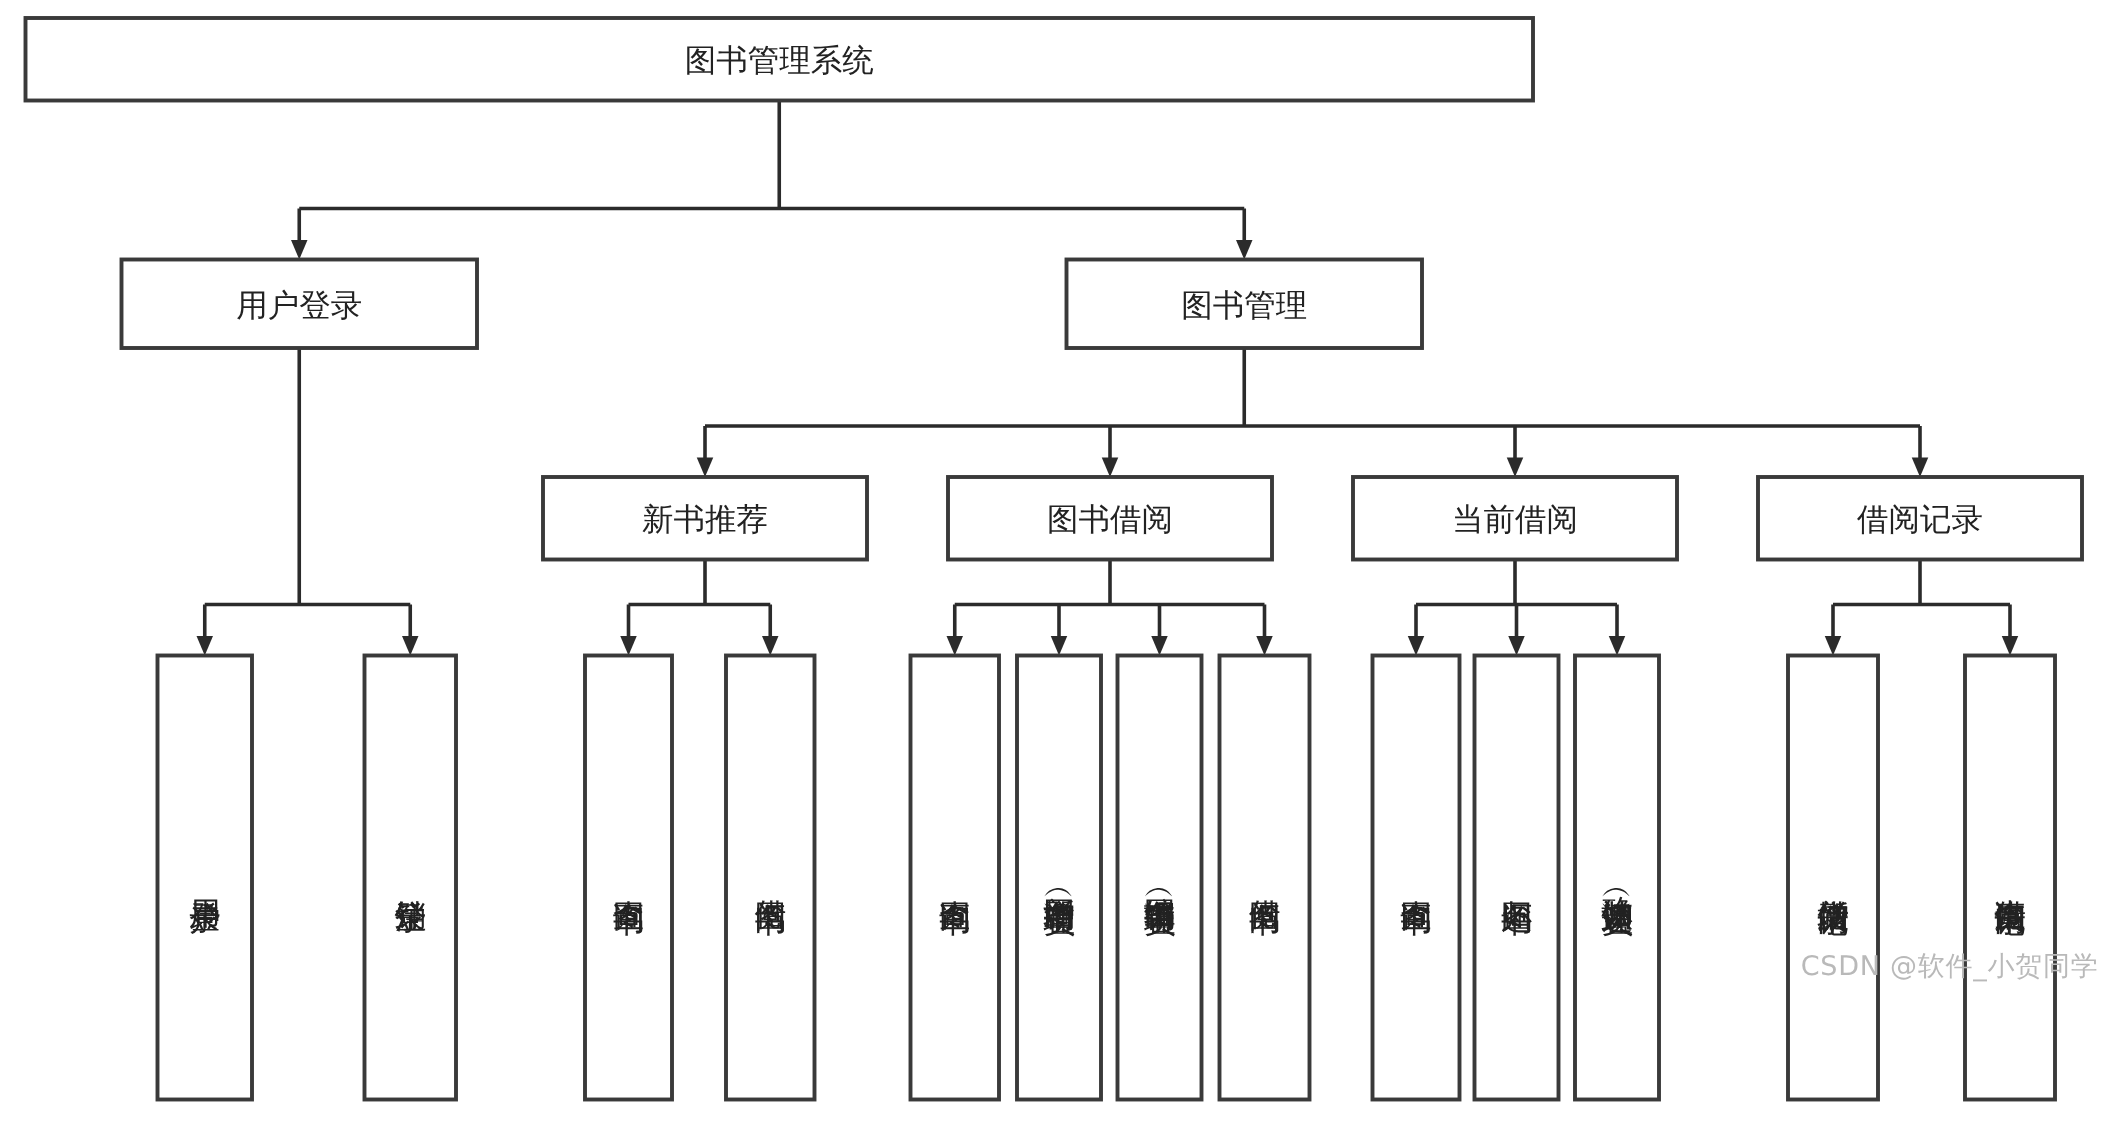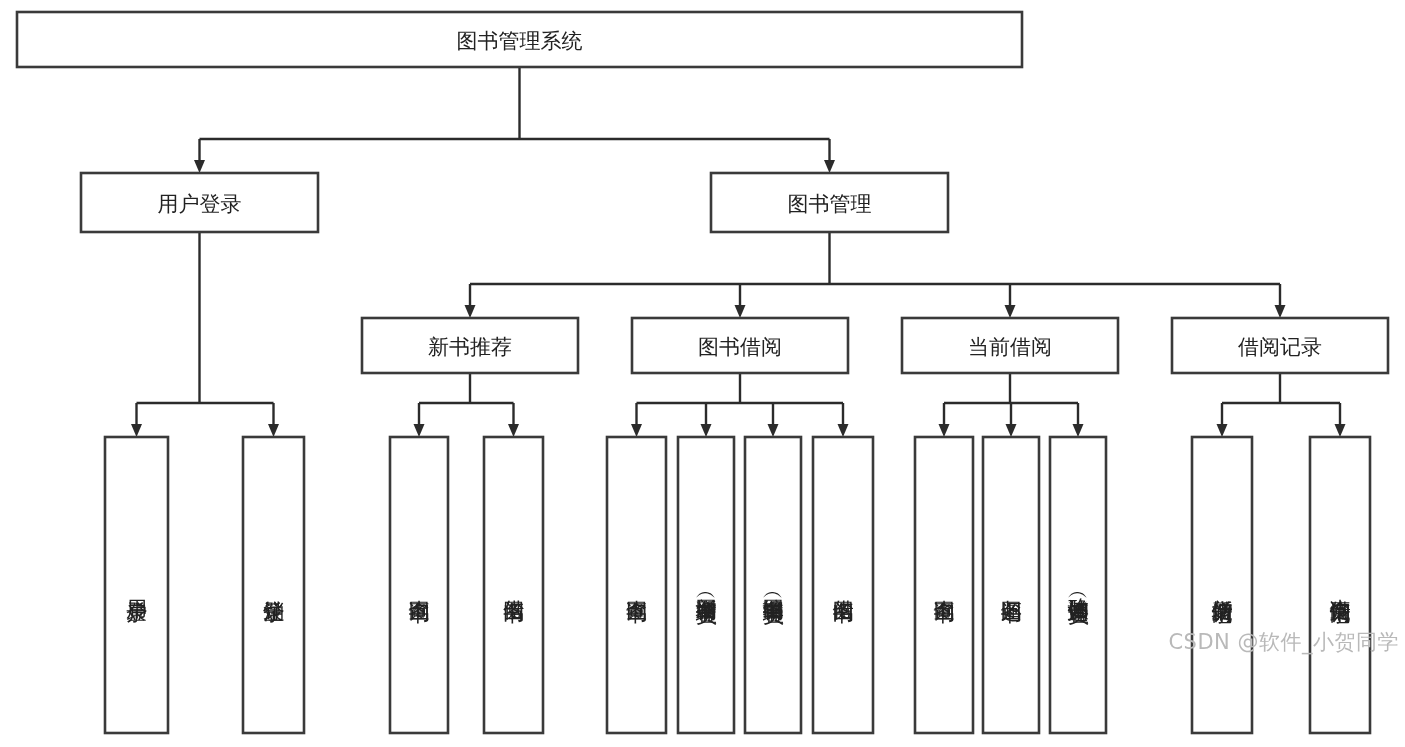--- a/index.html
+++ b/index.html
@@ -9,21 +9,21 @@
   svg{position:absolute;left:0;top:0;width:1405px;height:747px;}
   .boxrect{fill:#ffffff;stroke:#3a3a3a;stroke-width:2.6;}
   .edge{stroke:#2b2b2b;stroke-width:2.4;fill:none;}
   .arrowhead{fill:#2b2b2b;stroke:none;}
   .hlabel{font-size:21px;fill:#222;text-anchor:middle;dominant-baseline:central;}
   .vlabel-wrap{position:absolute;display:flex;align-items:center;justify-content:center;
       pointer-events:none;}
   .vtext{writing-mode:vertical-rl;text-orientation:upright;
       font-size:21px;color:#222;line-height:1.06;letter-spacing:1px;
       white-space:nowrap;text-align:center;}
-  .watermark{position:absolute;right:6px;bottom:4px;font-size:21px;color:#b9b9b9;
+  .watermark{position:absolute;right:6px;bottom:4px;font-size:18px;color:#b9b9b9;
       letter-spacing:.5px;white-space:nowrap;}
 </style>
 </head>
 <body>
 
 <div id="stage">
   <svg id="diagram-svg" viewBox="0 0 1405 747">
     <g id="edge-layer">
         <g>
           <path class="edge" d="M 519.5 67 L 519.5 139"></path>

